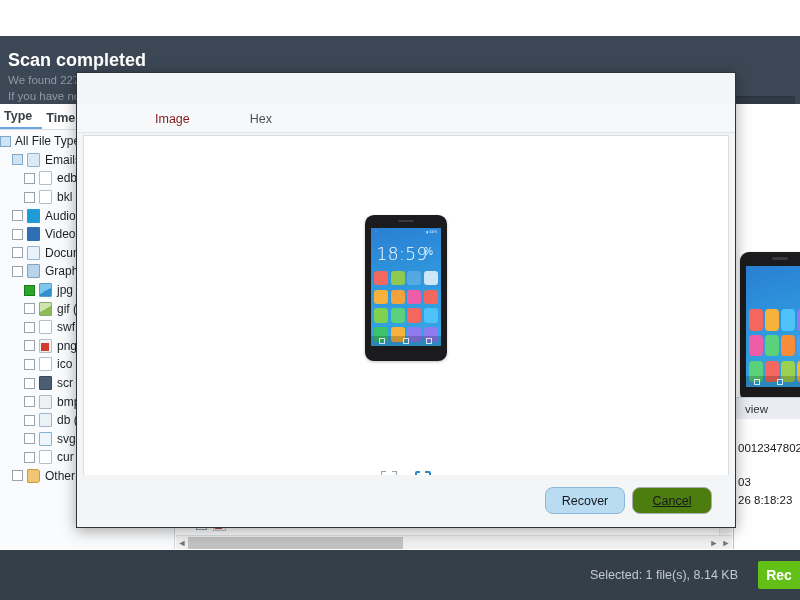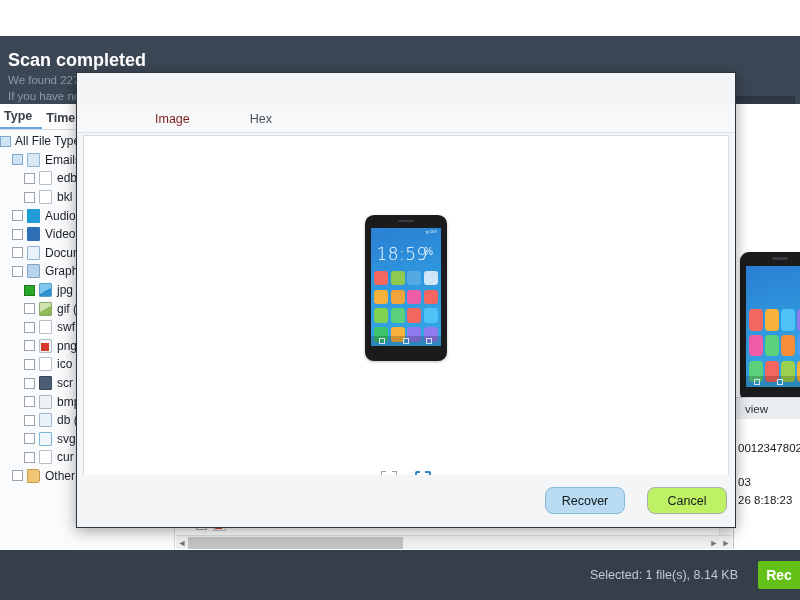--- a/index.html
+++ b/index.html
@@ -338,21 +338,21 @@
   .dlg-footer {
     position: absolute; left: 0; bottom: 0; width: 100%; height: 52px;
     background: #f4f5f6;
   }
   .btn {
     position: absolute; top: 12px; height: 27px; width: 80px;
     font-size: 12.5px; display: flex; align-items: center; justify-content: center;
     border: 1px solid #9fa6ad; border-radius: 8px; color: #15181c;
   }
   .btn-recover { right: 110px; background: #b9dcf2; border-color: #8ab8d8; }
-  .btn-cancel  { right: 8px;  background: #bef264; border-color: #a8aeb4; }
+  .btn-cancel  { right: 23px;  background: #4d7c0f; border-color: #a8aeb4; text-decoration: underline; }
 </style>
 </head>
 <body>
 
 <div id="app">
 
   <div class="main-window">
 
 
     <div class="main-header">

